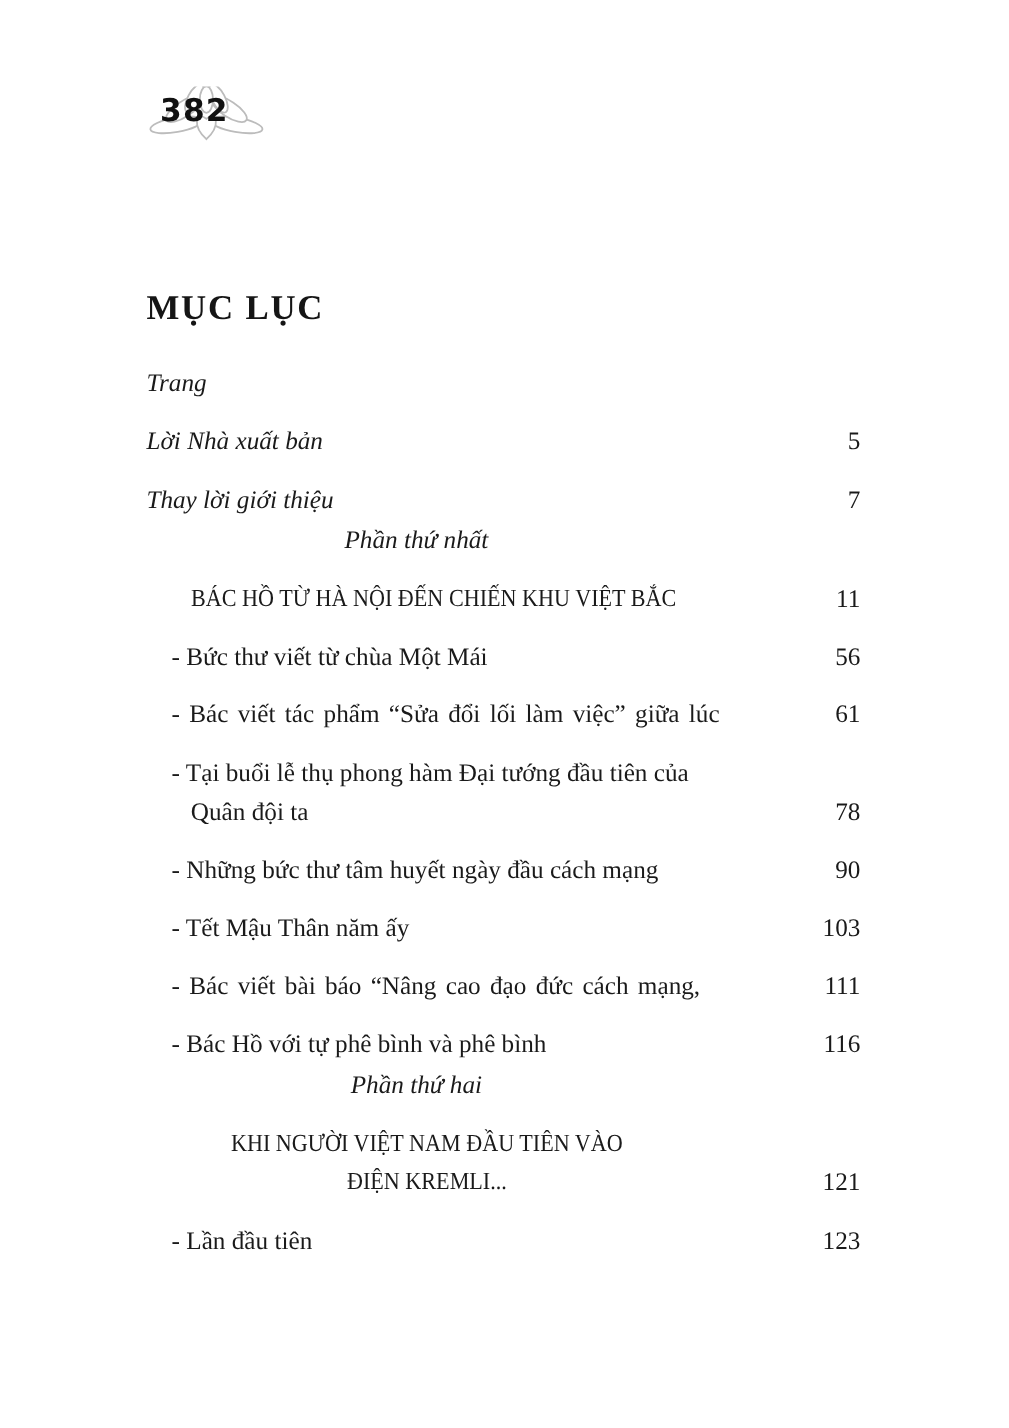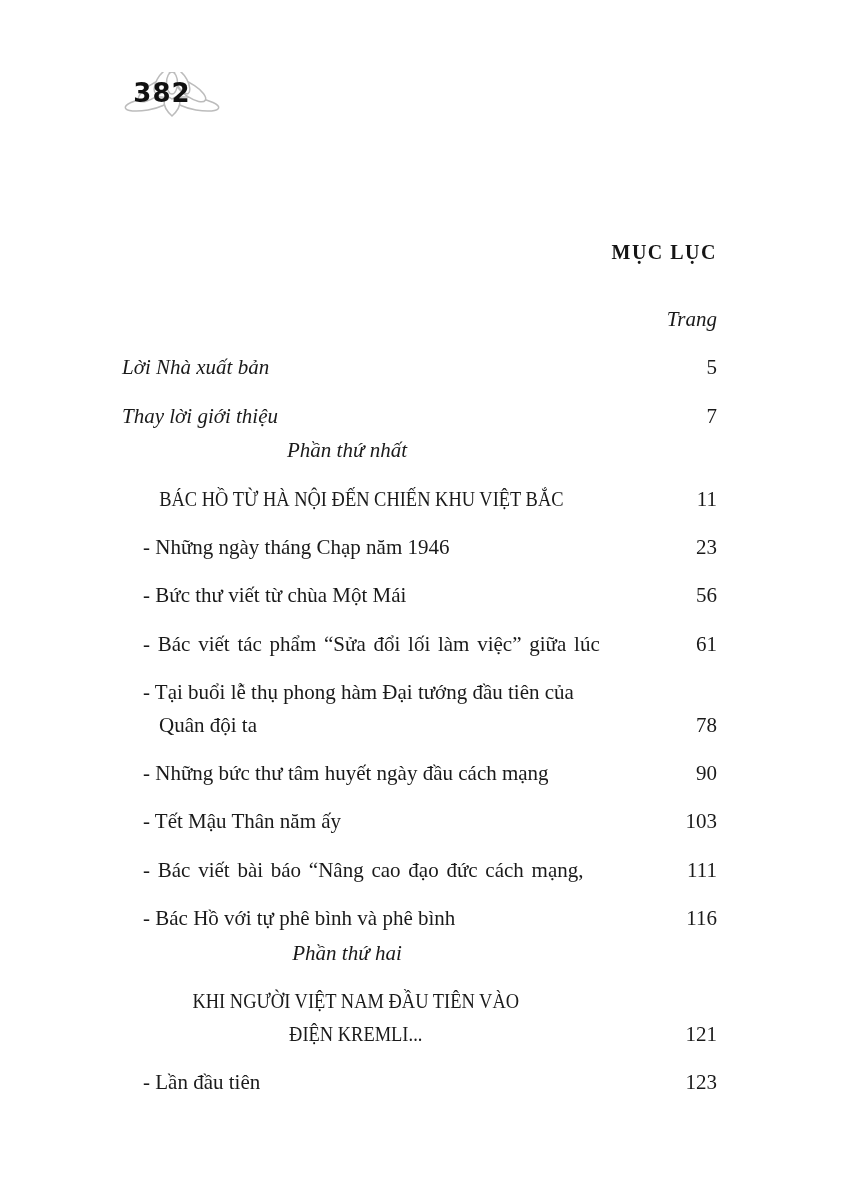--- a/index.html
+++ b/index.html
@@ -37,37 +37,36 @@
     color: #111;
   }
 
   
   .toc-title {
     position: absolute;
     left: 122px;
     top: 241px;
     width: 595px;
     margin: 0;
-    text-align: right;
-    font-size: 20px;
+    text-align: left;
+    font-size: 29px;
     font-weight: 700;
     letter-spacing: 1.5px;
     color: #151515;
   }
 
   
   .toc {
     position: absolute;
     left: 122px;
     top: 303px;
     width: 595px;
     font-size: 21px;
   }
   .toc .trang {
-    text-align: right;
     font-style: italic;
     line-height: 32.4px;
   }
   .row { display: flex; align-items: flex-end; }
   .row .titles { flex: 1; min-width: 0; margin-top: 16px; }
   .line { line-height: 32.4px; white-space: nowrap; }
   .pg { line-height: 32.4px; margin-left: 6px; text-align: right; }
 
   .row.front .line { font-style: italic; }
 
@@ -132,26 +131,20 @@
         </div>
         <div class="part-label">Phần thứ nhất</div>
         <div class="row part-title">
           <div class="titles">
             <div class="line">BÁC HỒ TỪ HÀ NỘI ĐẾN CHIẾN KHU VIỆT BẮC</div>
           </div>
           <div class="pg">11</div>
         </div>
         <div class="row item">
           <div class="titles">
-            <div class="line">- Những ngày tháng Chạp năm 1946</div>
-          </div>
-          <div class="pg">23</div>
-        </div>
-        <div class="row item">
-          <div class="titles">
             <div class="line">- Bức thư viết từ chùa Một Mái</div>
           </div>
           <div class="pg">56</div>
         </div>
         <div class="row item">
           <div class="titles">
             <div class="line sp">- Bác viết tác phẩm “Sửa đổi lối làm việc” giữa lúc</div>
           </div>
           <div class="pg">61</div>
         </div>

